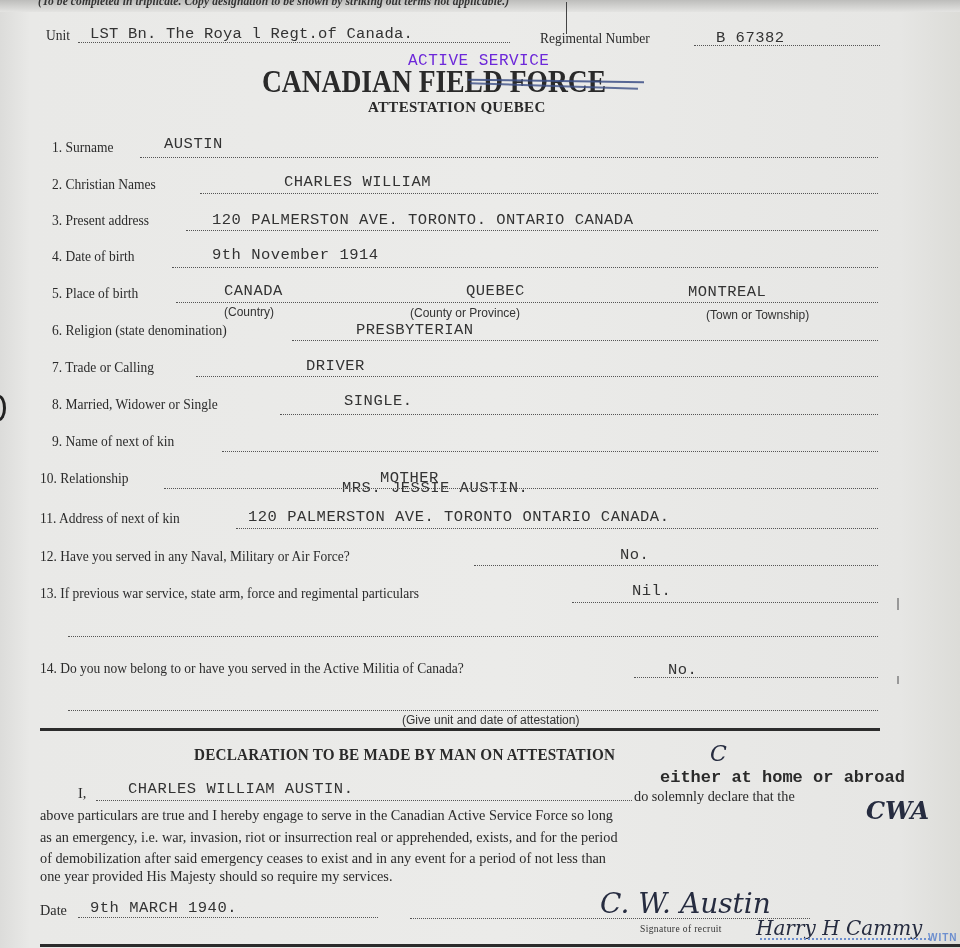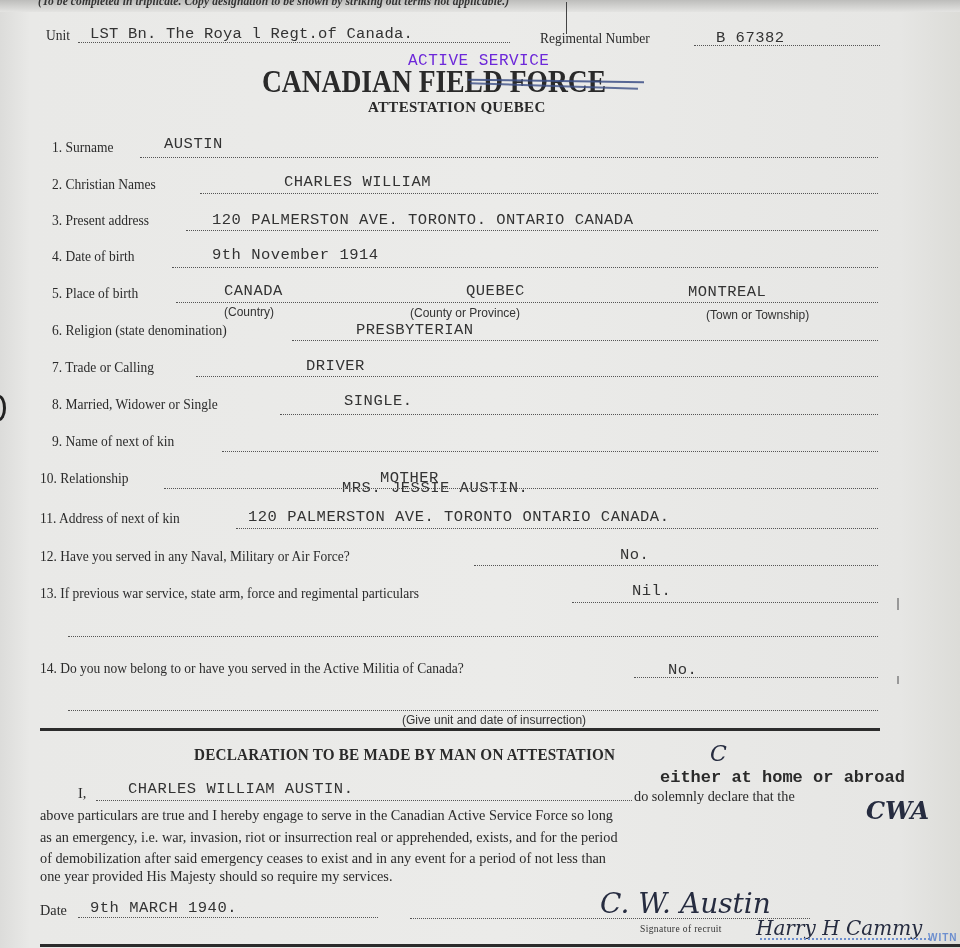--- a/index.html
+++ b/index.html
@@ -134,21 +134,21 @@
 
 <div class="label" style="left:40px;top:585px;">13. If previous war service, state arm, force and regimental particulars</div>
 <div class="leader" style="left:572px;top:602px;width:306px;"></div>
 <div class="typed" style="left:632px;top:582px;">Nil.</div>
 <div class="leader" style="left:68px;top:636px;width:810px;"></div>
 
 <div class="label" style="left:40px;top:660px;">14. Do you now belong to or have you served in the Active Militia of Canada?</div>
 <div class="leader" style="left:634px;top:677px;width:244px;"></div>
 <div class="typed" style="left:668px;top:661px;">No.</div>
 <div class="leader" style="left:68px;top:710px;width:810px;"></div>
-<div class="tiny" style="left:402px;top:713px;">(Give unit and date of insurrection)</div>
+<div class="tiny" style="left:402px;top:713px;">(Give unit and date of attestation)</div>
 <div class="rule" style="top:728px;width:840px;"></div>
 
 <div class="decl-h">DECLARATION TO BE MADE BY MAN ON ATTESTATION</div>
 <div class="hand" style="left:710px;top:741px;font-size:22px;">C</div>
 <div class="typed-bold" style="left:660px;top:768px;">either at home or abroad</div>
 
 <div class="para" style="left:78px;top:784px;">I,</div>
 <div class="leader" style="left:96px;top:800px;width:536px;"></div>
 <div class="typed" style="left:128px;top:780px;">CHARLES WILLIAM AUSTIN.</div>
 <div class="para" style="left:634px;top:787px;">do solemnly declare that the</div>

